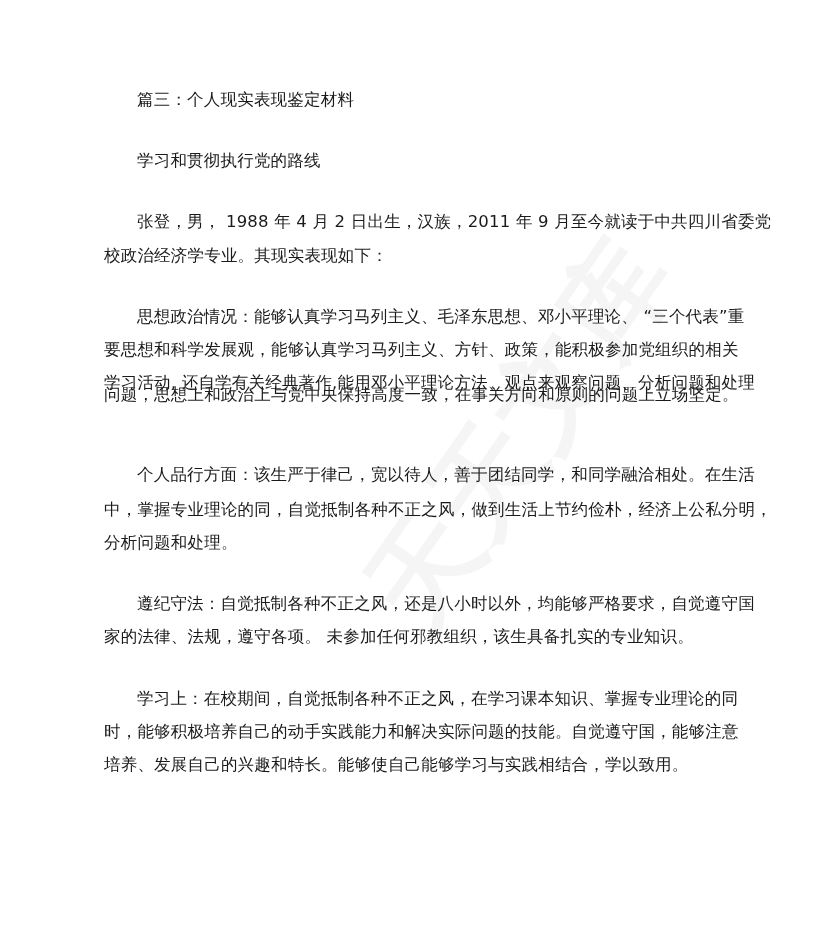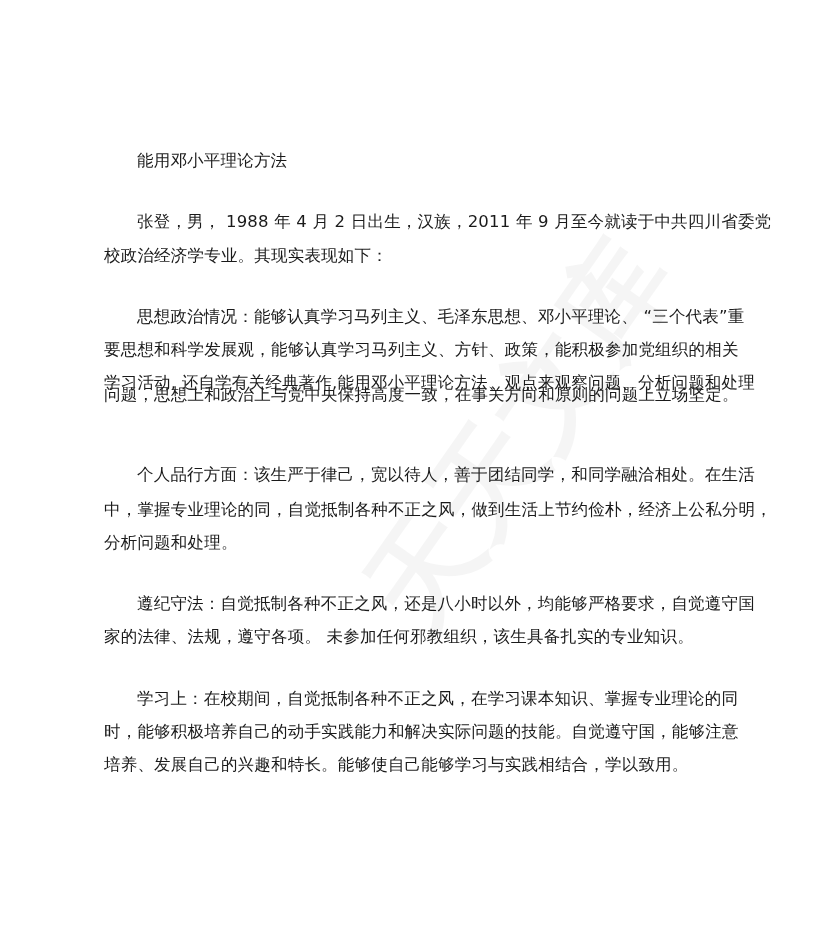--- a/index.html
+++ b/index.html
@@ -10,21 +10,22 @@
     .indent { left: 137px; }
     .watermark { position: absolute; left: 300px; top: 360px; font-size: 110px; color: #000; opacity: 0.035;
       transform: rotate(-55deg); font-weight: bold; white-space: nowrap; pointer-events: none; }
   </style>
 </head>
 <body>
 
 <div class="page">
   <div class="watermark">天天文库</div>
 
-  <div class="line indent" style="top:150px">能用邓小平理论方法</div>
+  <div class="line indent" style="top:89px">篇三：个人现实表现鉴定材料</div>
+  <div class="line indent" style="top:150px">学习和贯彻执行党的路线</div>
 
   <div>
     <div class="line indent" style="top:211px">张登，男， 1988 年 4 月 2 日出生，汉族，2011 年 9 月至今就读于中共四川省委党</div>
     <div class="line" style="top:245px">校政治经济学专业。其现实表现如下：</div>
   </div>
 
   <div>
     <div class="line indent" style="top:306px">思想政治情况：能够认真学习马列主义、毛泽东思想、邓小平理论、 “三个代表”重</div>
     <div class="line" style="top:339px">要思想和科学发展观，能够认真学习马列主义、方针、政策，能积极参加党组织的相关</div>
     <div class="line" style="top:372px">学习活动, 还自学有关经典著作,能用邓小平理论方法、观点来观察问题、分析问题和处理</div>

